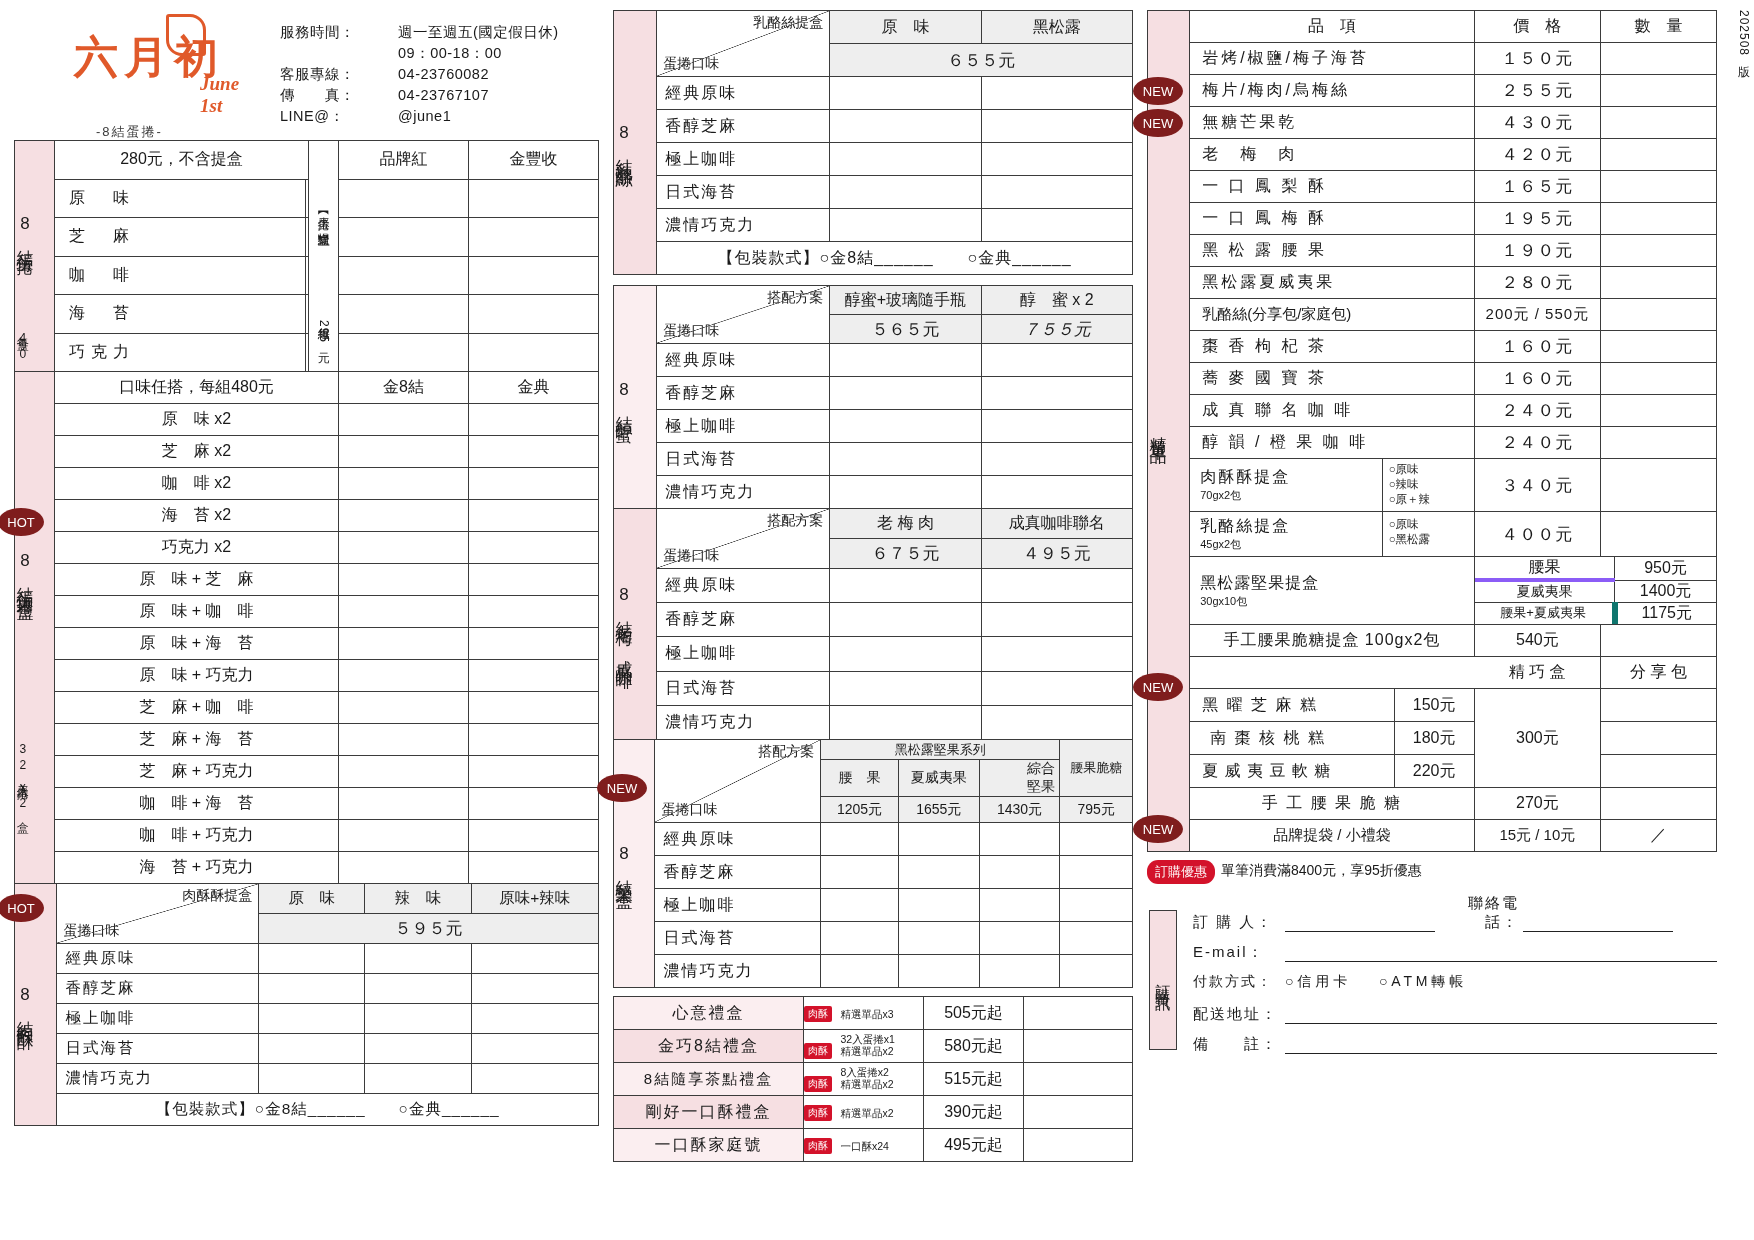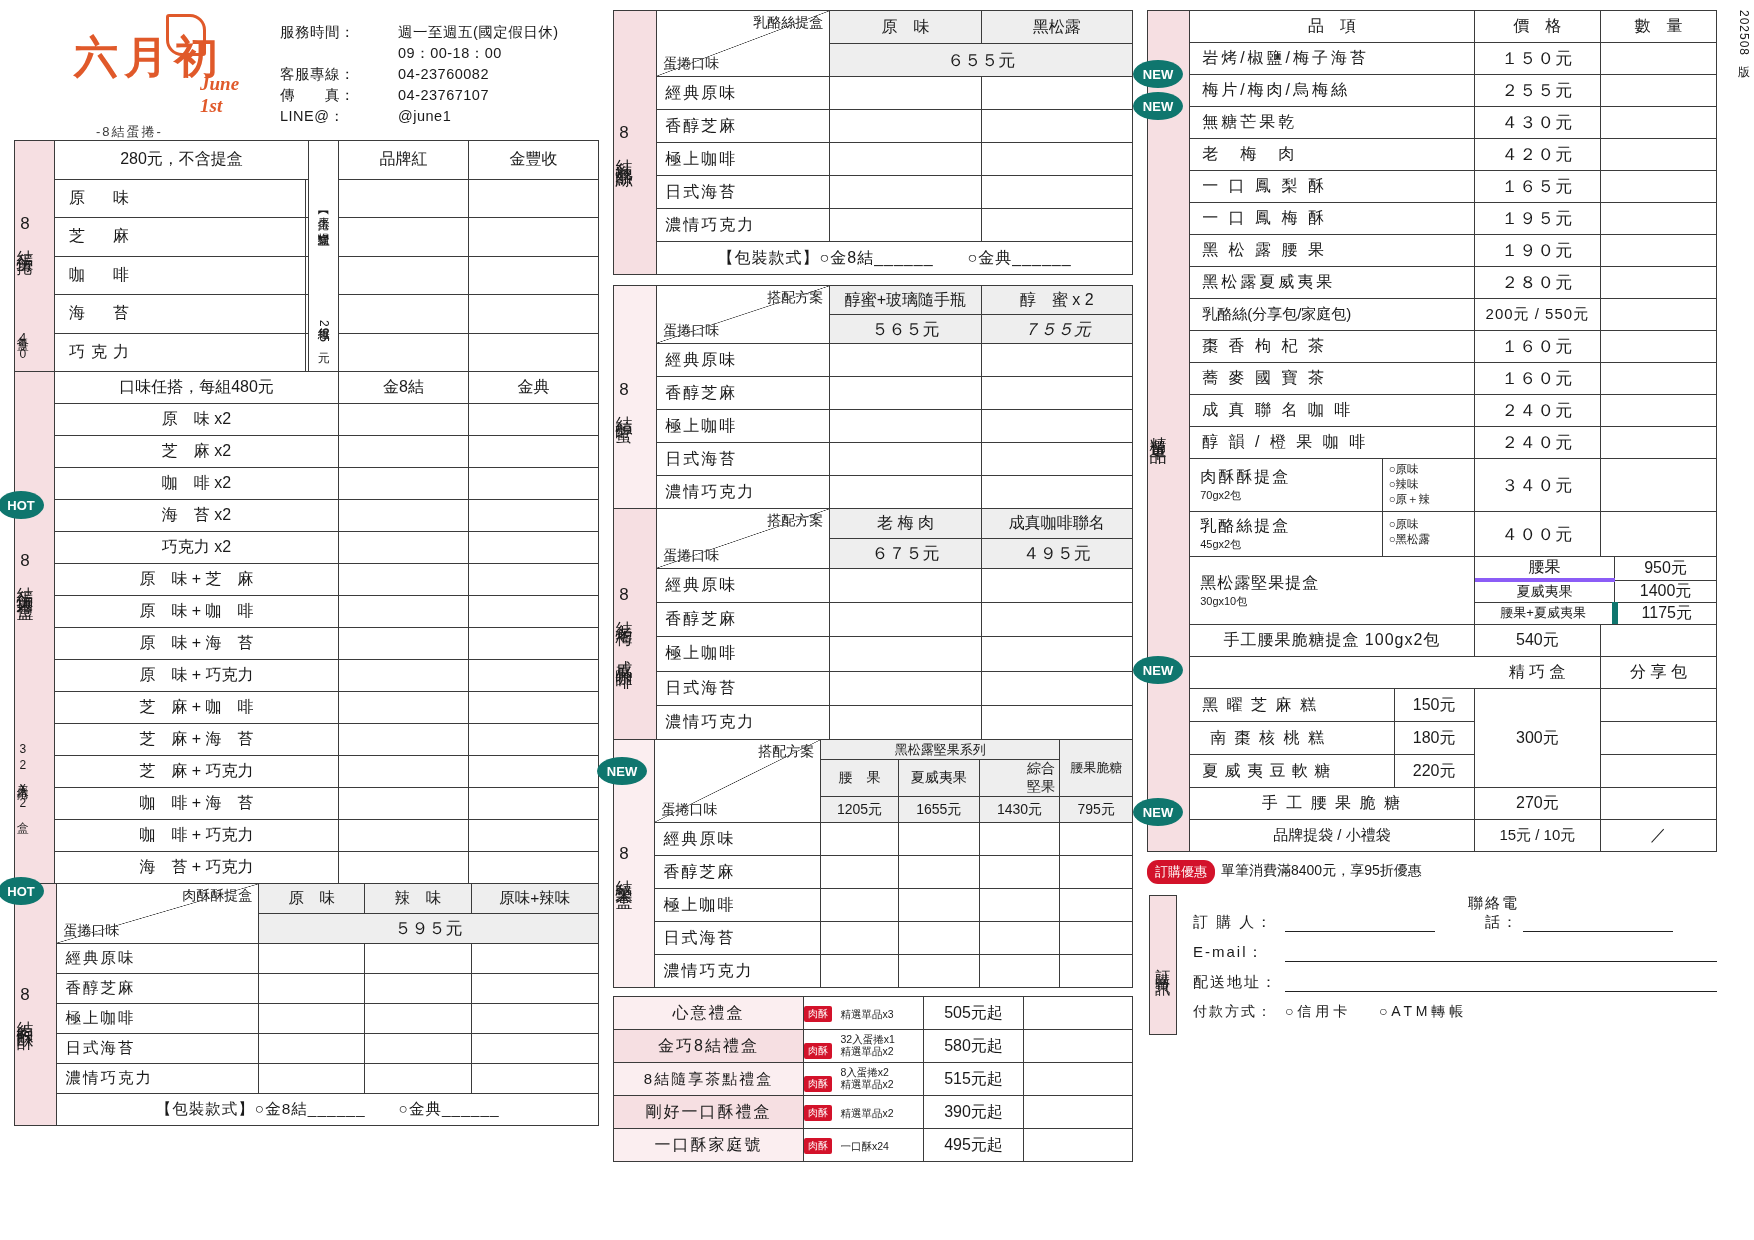--- a/index.html
+++ b/index.html
@@ -61,23 +61,23 @@
     letter-spacing:4px; font-size:17px; line-height:1.15;
     display:flex; align-items:center; justify-content:center;
   }
   .vlabel.sm { font-size:12px; letter-spacing:2px; }
   .pinkcell { background:#f6dfe2; }
   .pinklight { background:#fbeef0; }
   .graycell { background:#eeeeee; }
 
   .hot, .newb {
     position:absolute; width:46px; height:28px; border-radius:50%;
-    background:#0f766e; color:#fff; font-size:13px; font-weight:bold;
+    background:#7f1d1d; color:#fff; font-size:13px; font-weight:normal;
     display:flex; align-items:center; justify-content:center;
-    font-family:"Liberation Sans", sans-serif; z-index:5;
+    font-family:"Liberation Sans", sans-serif; z-index:5;margin-top:17px;
   }
   .newb { width:50px; }
 
   .diag { position:relative; }
   .diag:after{
     content:""; position:absolute; left:0; top:0; width:100%; height:100%;
     background:linear-gradient(to right bottom, transparent calc(50% - 0.6px), #3b3b3b 50%, transparent calc(50% + 0.6px));
     pointer-events:none;
   }
   .diag .tr { position:absolute; right:6px; top:3px; font-size:14px; }
@@ -844,26 +844,30 @@
           <div class="fieldrow">
             <span class="fieldlab">訂 購 人：</span>
             <span class="line" style="max-width:150px;"></span>
             <span class="fieldlab" style="width:88px;text-align:right;padding-right:4px;">聯絡電話：</span>
             <span class="line" style="max-width:150px;"></span>
           </div>
           <div class="fieldrow">
             <span class="fieldlab">E-mail：</span>
             <span class="line"></span>
           </div>
+          <div class="fieldrow tiny" style="margin-bottom:14px;">
+            <span class="fieldlab">付款方式：</span>
+            <span>○ 信 用 卡　　 ○ A T M 轉 帳</span>
+          </div>
           <div class="fieldrow">
             <span class="fieldlab">配送地址：</span>
             <span class="line"></span>
           </div>
-          <div class="fieldrow tiny" style="margin-bottom:14px;">
-            <span class="fieldlab">付款方式：</span>
-            <span>○ 信 用 卡　　 ○ A T M 轉 帳</span>
+          <div class="fieldrow">
+            <span class="fieldlab">備　　註：</span>
+            <span class="line"></span>
           </div>
         </div>
       </div>
 
     </div>
   </div>
 </div>
 
 </body></html>

